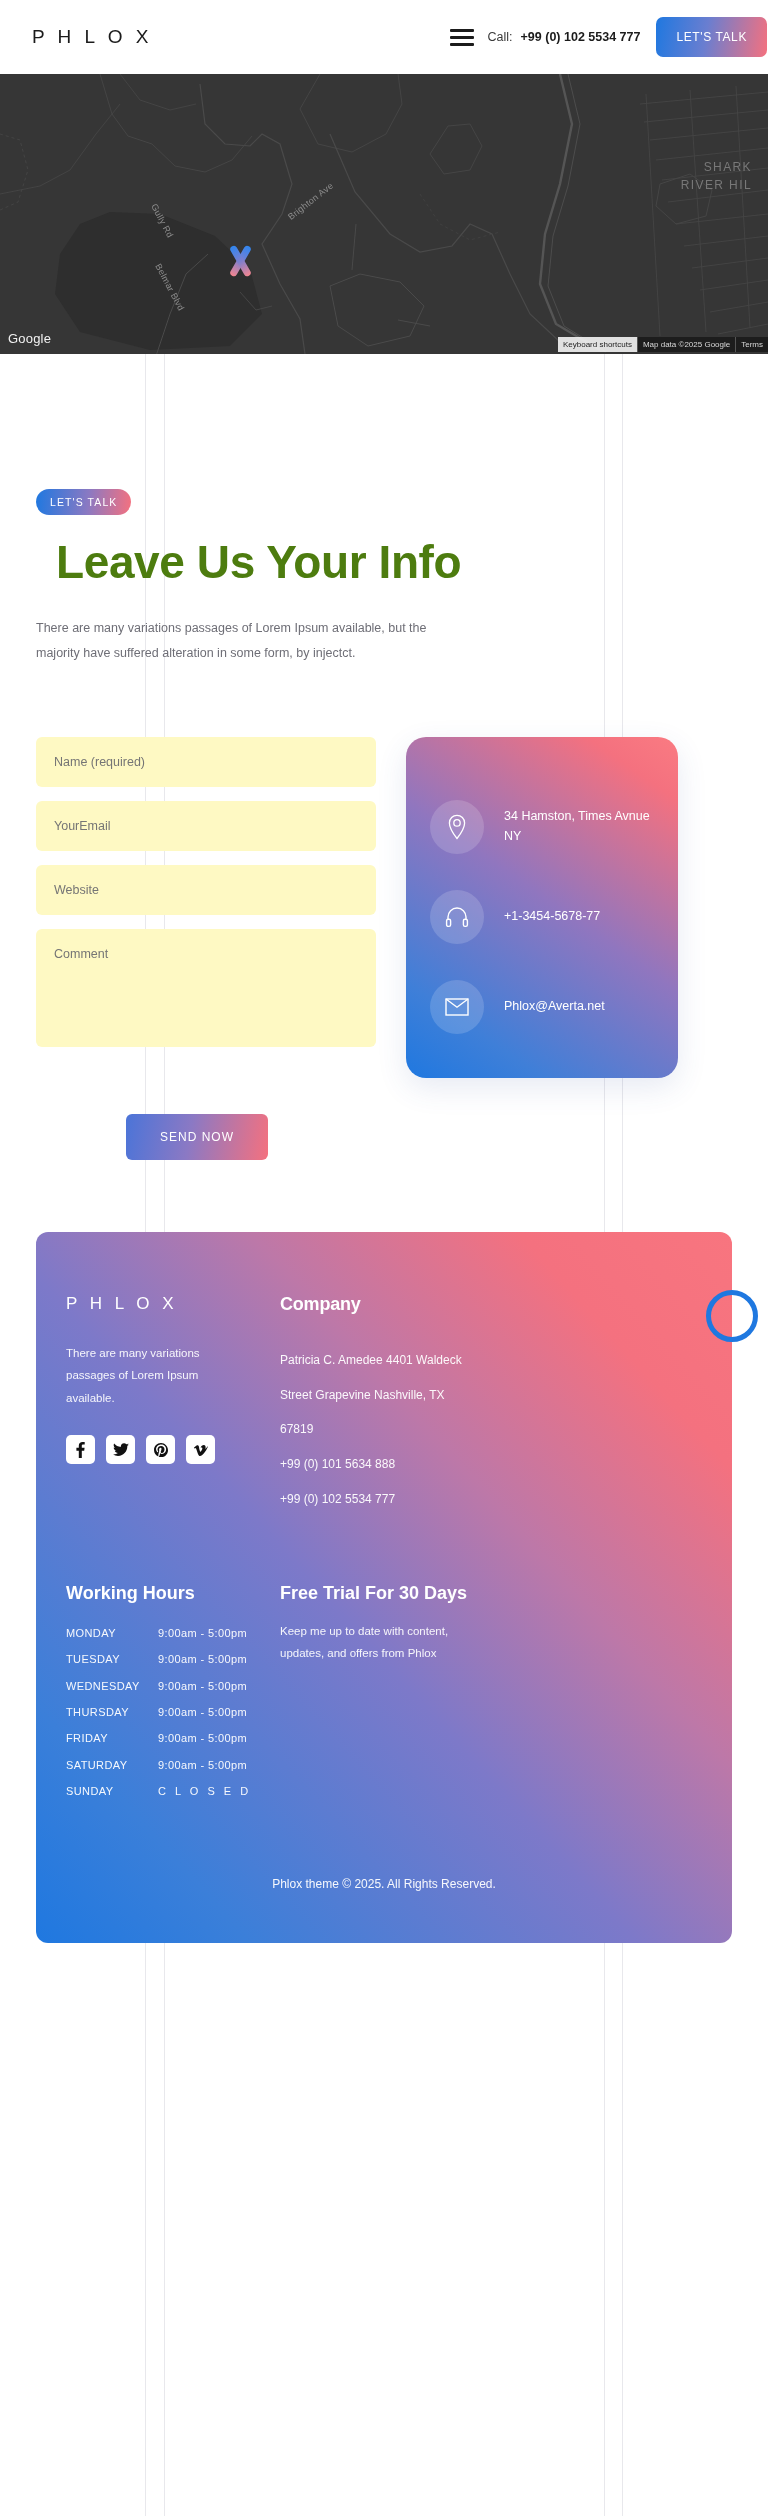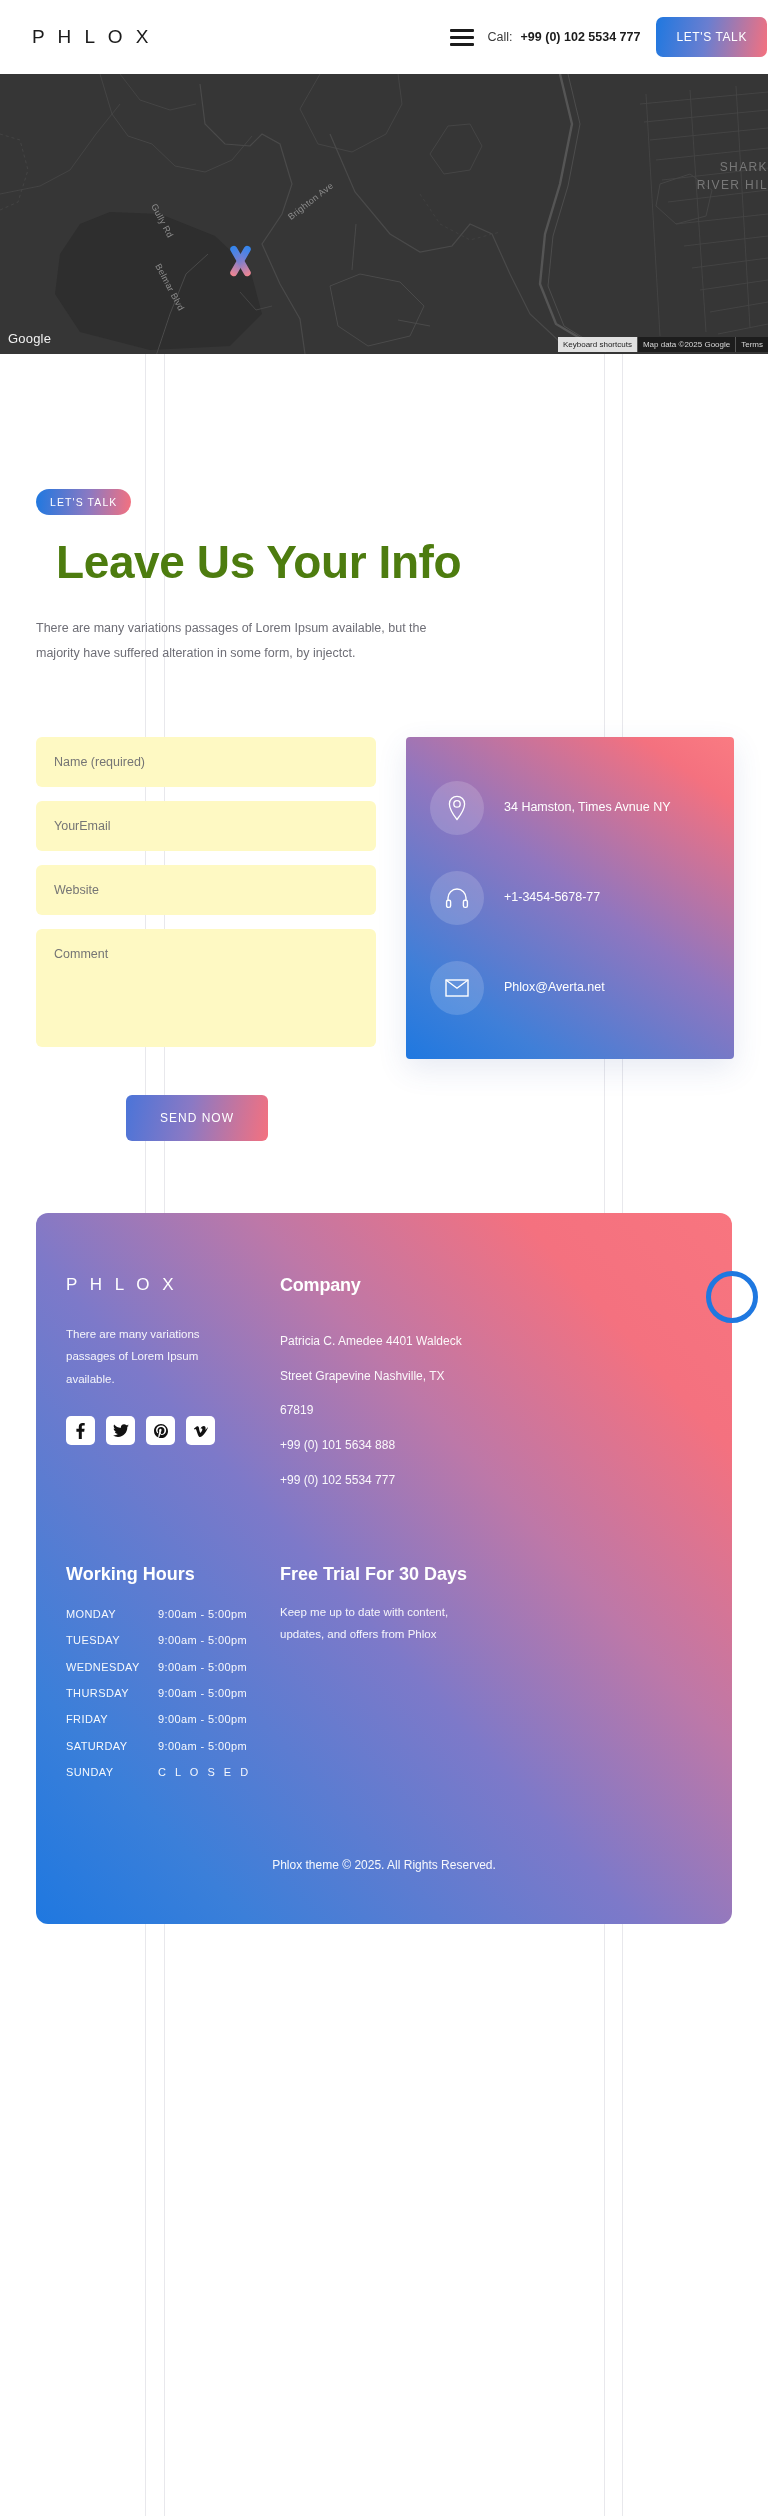--- a/index.html
+++ b/index.html
@@ -48,21 +48,21 @@
   
   .map-wrap {
     position: relative; z-index: 4;
     width: 768px; height: 280px;
     background: #363636; overflow: hidden;
   }
   .map-wrap svg.roads { position: absolute; inset: 0; width: 768px; height: 280px; }
   .map-label { position: absolute; color: #8d8d8d; font-size: 9px; letter-spacing:.3px; }
   .map-label.rot { transform: rotate(62deg); transform-origin: left top; }
   .map-label.rot2 { transform: rotate(-38deg); transform-origin: left top; }
-  .place-big { position: absolute; right: 0; color: #787878; font-size: 12px; letter-spacing: 1.4px; line-height: 18px; text-align: right; }
+  .place-big { position: absolute; right: 16px; color: #787878; font-size: 12px; letter-spacing: 1.4px; line-height: 18px; text-align: right; }
   .marker {
     position: absolute; left: 226px; top: 170px;
     width: 28px; height: 34px;
   }
   .marker b {
     position:absolute; left: 11px; top: 0; display:block;
     width: 7px; height: 34px; border-radius: 4px;
     background: linear-gradient(180deg,#2f86f0 0%, #7c7fcf 50%, #f4868f 100%);
   }
   .marker b:first-child { transform: rotate(30deg); }
@@ -103,23 +103,23 @@
   .form-col { width: 340px; flex: none; }
   .field {
     width: 100%; background: #fef9c3; border: none; border-radius: 6px;
     padding: 18px 18px; font-size: 12.5px; color: #8a8a92;
     font-family: "Liberation Sans", sans-serif; display: block;
     margin-bottom: 14px; outline: none;
   }
   textarea.field { height: 118px; resize: none; padding-top: 18px; margin-bottom: 0; }
 
   .info-card {
-    width: 328px; flex: none; border-radius: 4px;
+    width: 272px; flex: none; border-radius: 20px;
     background: linear-gradient(35deg, #1f78e0 0%, #3f7fd8 18%, #9076bf 52%, #f4717f 88%, #fa7b82 100%);
-    padding: 44px 0 44px 0;
+    padding: 63px 0 44px 0;
     box-shadow: 0 10px 30px rgba(60,80,160,.12);
   }
   .info-item { display: flex; align-items: center; padding: 0 24px; margin-bottom: 36px; }
   .info-item:last-child { margin-bottom: 0; }
   .icon-circle {
     width: 54px; height: 54px; border-radius: 50%;
     background: rgba(255,255,255,.16);
     display: flex; align-items: center; justify-content: center;
     flex: none; margin-right: 20px;
   }

